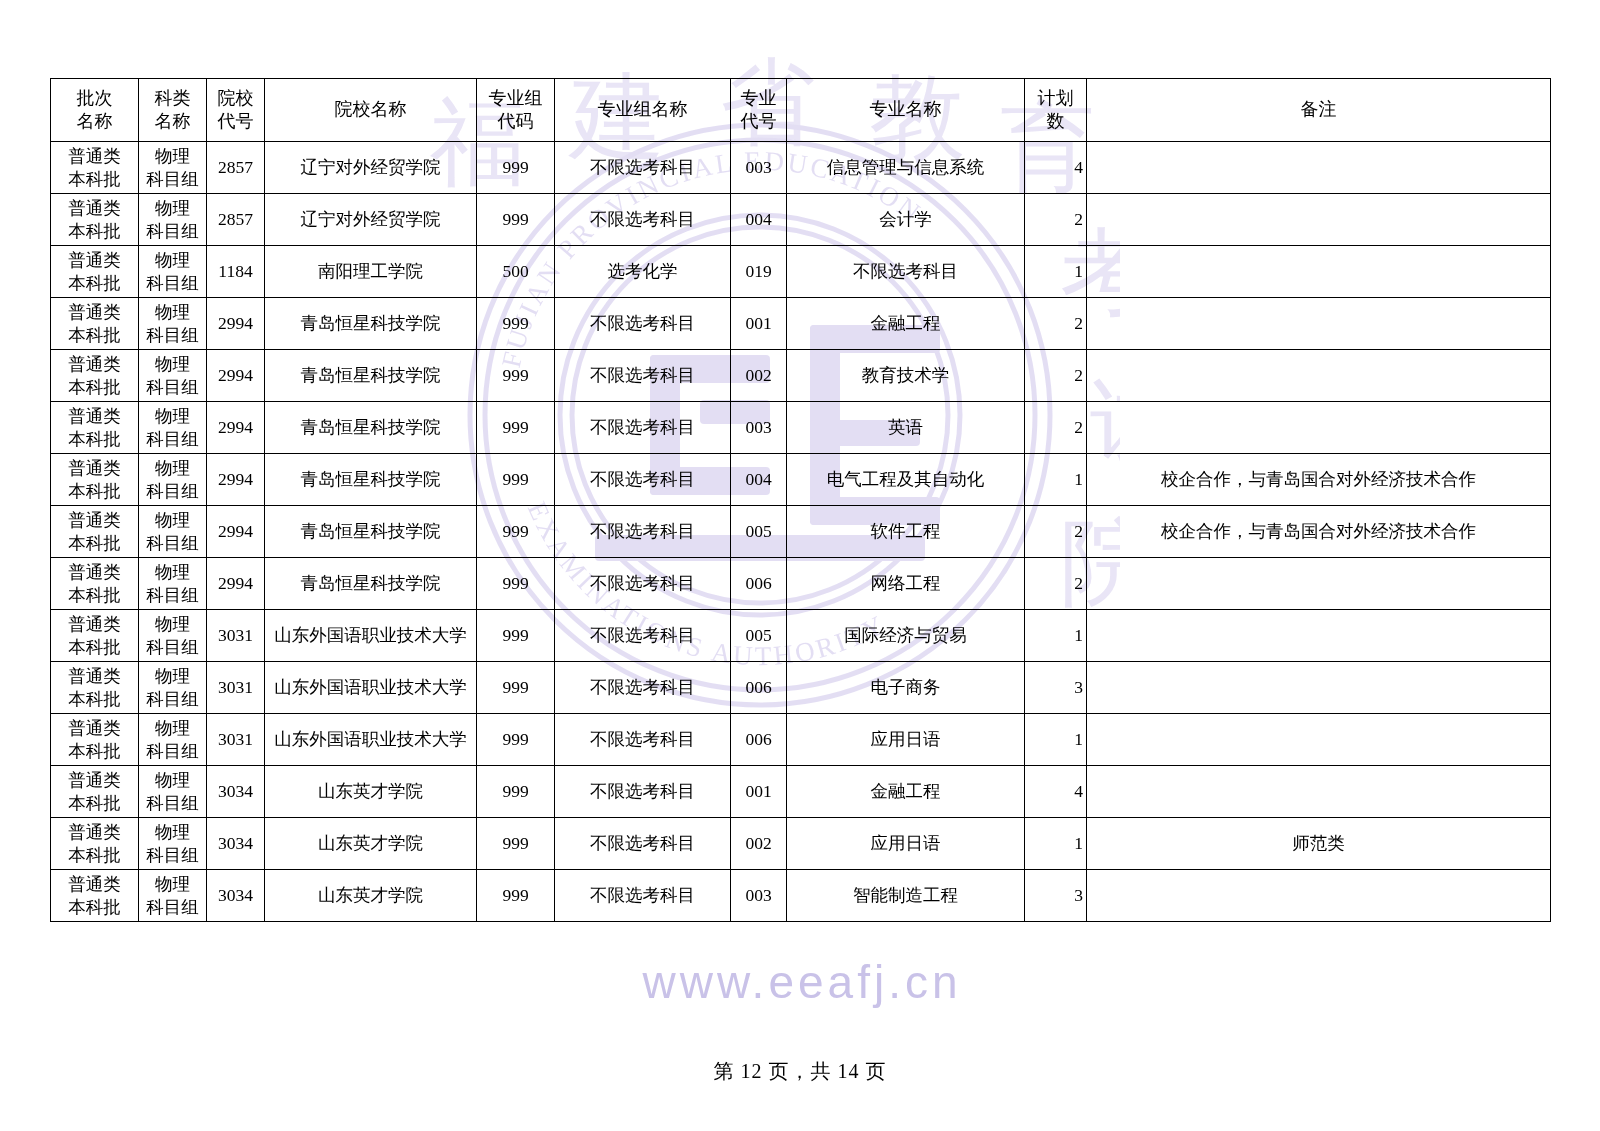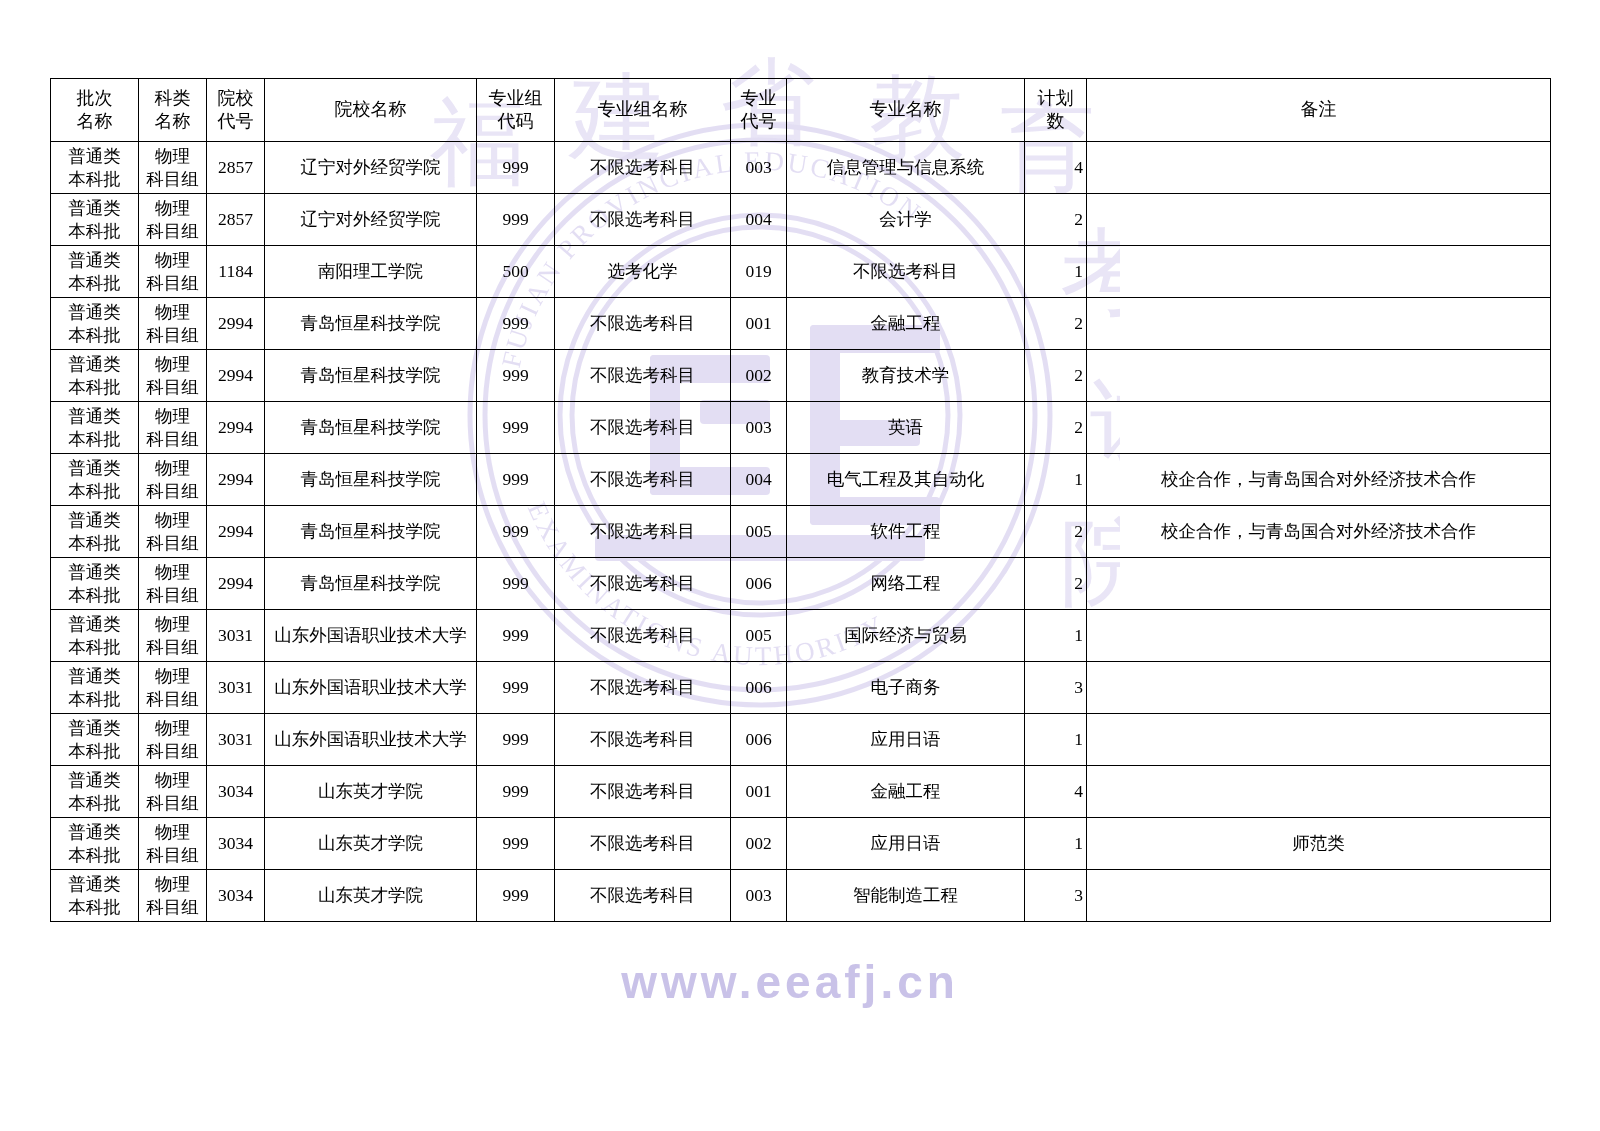--- a/index.html
+++ b/index.html
@@ -31,29 +31,29 @@
     left: 400px;
     top: 55px;
     width: 720px;
     height: 720px;
     pointer-events: none;
     z-index: 2;
     opacity: 0.55;
   }
   .wm-url {
     position: absolute;
-    left: 460px;
+    left: 472px;
     top: 955px;
     width: 660px;
     text-align: center;
     font-family: "Liberation Sans", sans-serif;
     font-size: 46px;
     letter-spacing: 4px;
     color: #c9c2e8;
-    font-weight: bold;
+    font-weight: normal;
     z-index: 3;
     pointer-events: none;
   }
 
   
   .table-wrap {
     position: absolute;
     left: 50px;
     top: 78px;
     width: 1500px;
@@ -478,13 +478,14 @@
             <td class="c-center">不限选考科目</td>
             <td class="c-center">003</td>
             <td class="c-left">智能制造工程</td>
             <td class="c-right">3</td>
             <td class="c-left"></td>
           </tr>
         </tbody>
     </table>
   </div>
 
+  <div class="footer">第 12 页，共 14 页</div>
 </div>
 
 </body></html>

